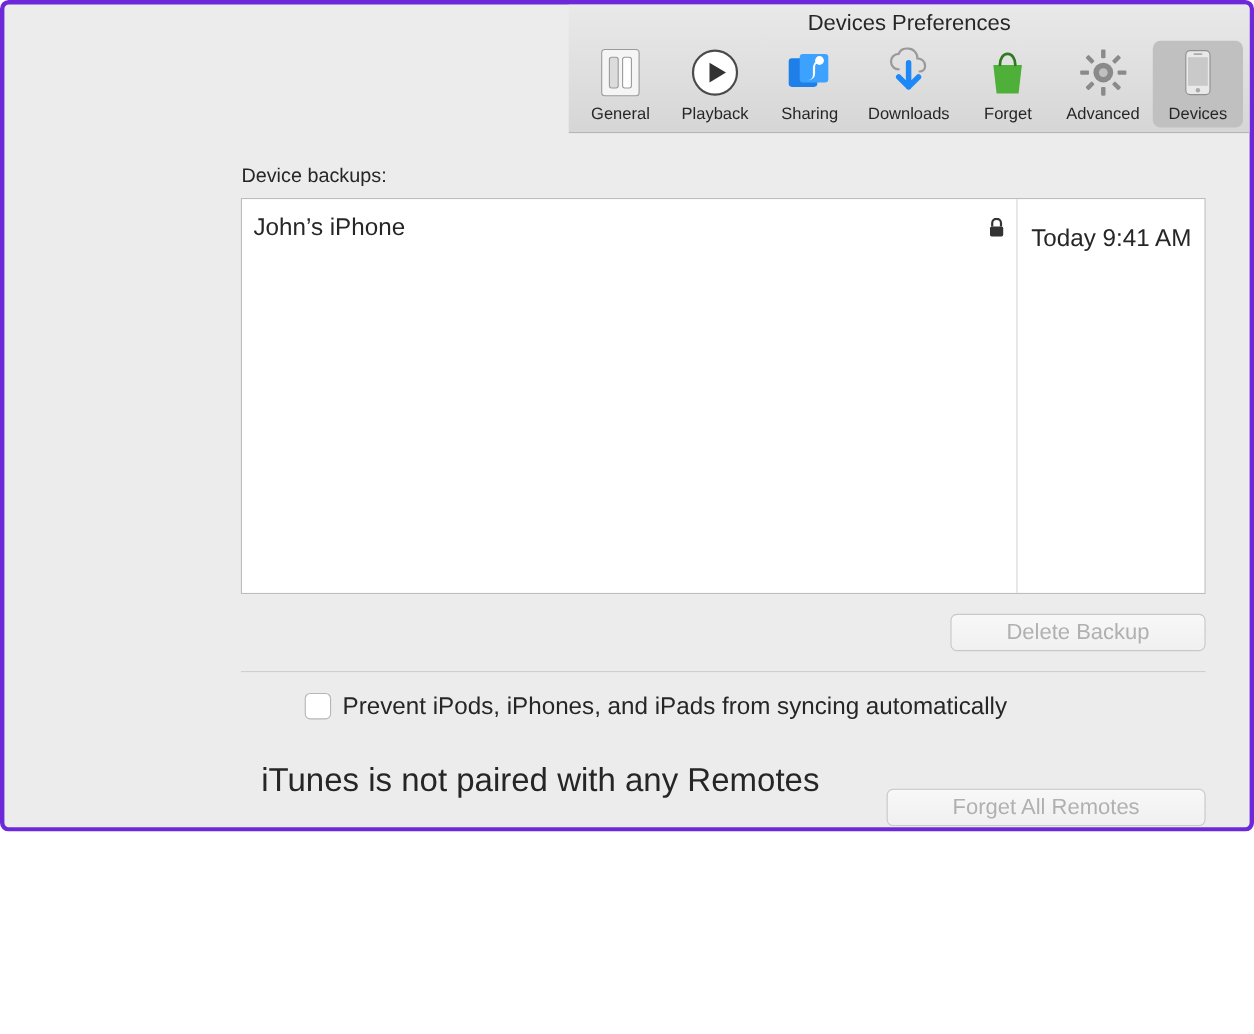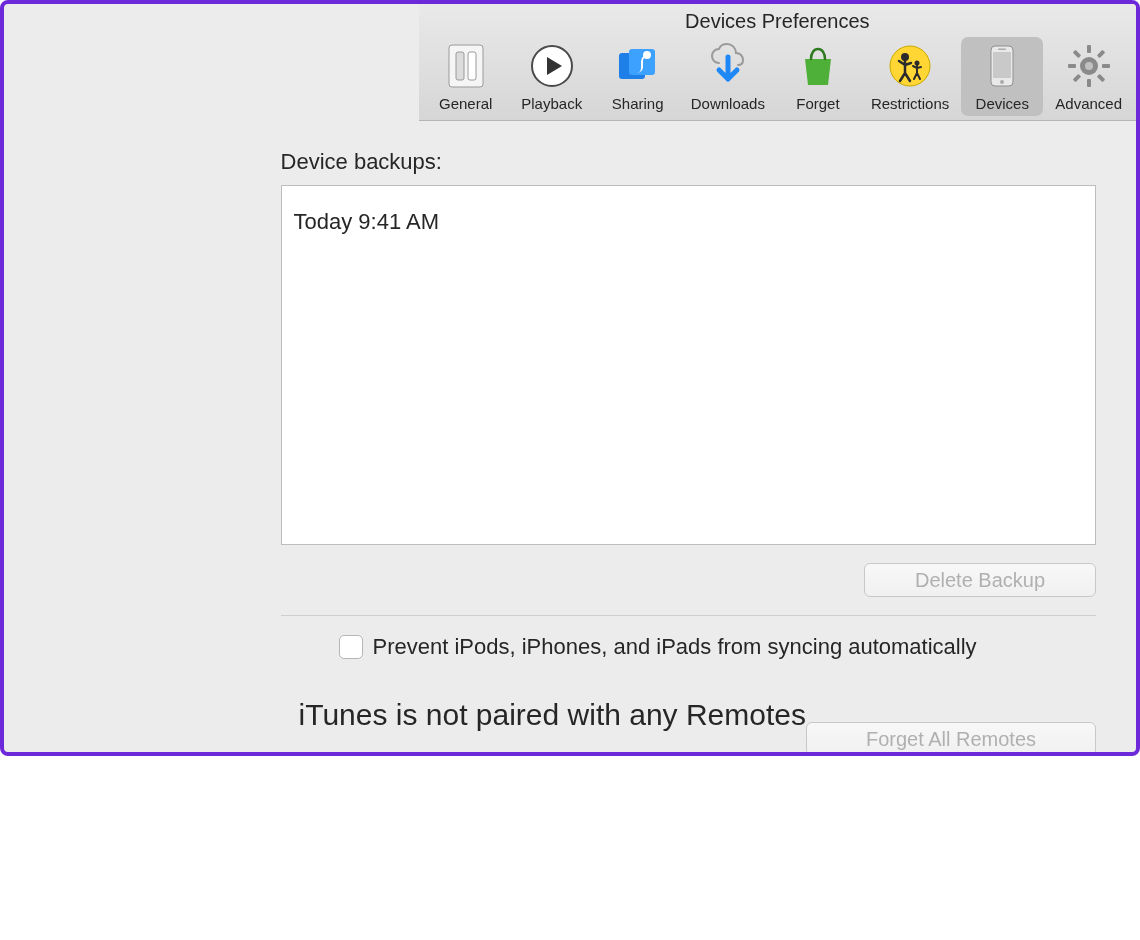--- a/index.html
+++ b/index.html
@@ -62,21 +62,21 @@
     font-size: 15px;
   }
 
   .content {
     flex: 1;
     padding: 28px 40px 20px 40px;
     display: flex;
     flex-direction: column;
   }
   .section-label {
-    font-size: 22px;
+    font-size: 18px;
     margin-bottom: 10px;
   }
   .backups-table {
     display: flex;
     border: 1px solid #bdbdbd;
     background: #ffffff;
     height: 360px;
   }
   .col-name {
     flex: 0 0 705px;
@@ -239,44 +239,20 @@
       <div class="toolbar-item">
         <div class="toolbar-icon">
           <svg width="46" height="46" viewBox="0 0 46 46">
             <path d="M10 16 L36 16 L33 42 L13 42 Z" fill="#4eb038"></path>
             <path d="M16 16 C16 10 19 6 23 6 C27 6 30 10 30 16" fill="none" stroke="#2f7a20" stroke-width="2.5" stroke-linecap="round"></path>
           </svg>
         </div>
         <div class="toolbar-label">Forget</div>
       </div>
 
-      <div class="toolbar-item">
-        <div class="toolbar-icon">
-          <svg width="46" height="46" viewBox="0 0 46 46">
-            <circle cx="23" cy="23" r="20" fill="#ffd633" stroke="#c9a800" stroke-width="1"></circle>
-            <circle cx="18" cy="14" r="4" fill="#2b2b2b"></circle>
-            <path d="M18 18 L18 30 M18 22 L12 18 M18 22 L24 20 M18 30 L13 38 M18 30 L23 38" stroke="#2b2b2b" stroke-width="2.5" stroke-linecap="round" fill="none"></path>
-            <circle cx="30" cy="20" r="2.5" fill="#2b2b2b"></circle>
-            <path d="M30 22 L30 30 M30 25 L26 23 M30 25 L34 24 M30 30 L27 36 M30 30 L33 36" stroke="#2b2b2b" stroke-width="2" stroke-linecap="round" fill="none"></path>
-          </svg>
-        </div>
-        <div class="toolbar-label">Restrictions</div>
-      </div>
-
-      <div class="toolbar-item selected">
-        <div class="toolbar-icon">
-          <svg width="46" height="46" viewBox="0 0 46 46">
-            <rect x="12" y="3" width="22" height="40" rx="4" fill="#e9e9e9" stroke="#8f8f8f"></rect>
-            <rect x="14" y="9" width="18" height="26" fill="#c9c9c9"></rect>
-            <circle cx="23" cy="39" r="2" fill="#aaaaaa"></circle>
-            <rect x="19" y="5.5" width="8" height="1.5" rx="0.7" fill="#aaaaaa"></rect>
-          </svg>
-        </div>
-        <div class="toolbar-label">Devices</div>
-      </div>
 
       <div class="toolbar-item">
         <div class="toolbar-icon">
           <svg width="46" height="46" viewBox="0 0 46 46">
             <g fill="#8a8a8a">
               <circle cx="23" cy="23" r="9"></circle>
               <g>
                 <rect x="21" y="2" width="4" height="8" rx="1"></rect>
                 <rect x="21" y="36" width="4" height="8" rx="1"></rect>
                 <rect x="2" y="21" width="8" height="4" rx="1"></rect>
@@ -286,28 +262,51 @@
                 <rect x="2" y="21" width="8" height="4" rx="1" transform="rotate(45 23 23)"></rect>
                 <rect x="36" y="21" width="8" height="4" rx="1" transform="rotate(45 23 23)"></rect>
               </g>
             </g>
             <circle cx="23" cy="23" r="4" fill="#c0c0c0"></circle>
           </svg>
         </div>
         <div class="toolbar-label">Advanced</div>
       </div>
 
+      <div class="toolbar-item selected">
+        <div class="toolbar-icon">
+          <svg width="46" height="46" viewBox="0 0 46 46">
+            <rect x="12" y="3" width="22" height="40" rx="4" fill="#e9e9e9" stroke="#8f8f8f"></rect>
+            <rect x="14" y="9" width="18" height="26" fill="#c9c9c9"></rect>
+            <circle cx="23" cy="39" r="2" fill="#aaaaaa"></circle>
+            <rect x="19" y="5.5" width="8" height="1.5" rx="0.7" fill="#aaaaaa"></rect>
+          </svg>
+        </div>
+        <div class="toolbar-label">Devices</div>
+      </div>
+
     </div>
   </div>
 
   <div class="content">
 
     <div class="section-label">Device backups:</div>
 
     <div class="backups-table">
+      <div class="col-name">
+        <div class="backup-row">
+          <span class="backup-name">John’s iPhone</span>
+          <span class="lock-icon">
+            <svg width="16" height="18" viewBox="0 0 16 18">
+              <rect x="2" y="8" width="12" height="9" rx="1.5" fill="#333"></rect>
+              <path d="M4 8 L4 5 C4 2.5 5.8 1 8 1 C10.2 1 12 2.5 12 5 L12 8" fill="none" stroke="#333" stroke-width="2"></path>
+            </svg>
+          </span>
+        </div>
+      </div>
       <div class="col-date">
         <div class="backup-row">Today 9:41 AM</div>
       </div>
     </div>
 
     <div class="row-right">
       <div class="btn disabled delete-btn">Delete Backup</div>
     </div>
 
     <div class="divider"></div>

